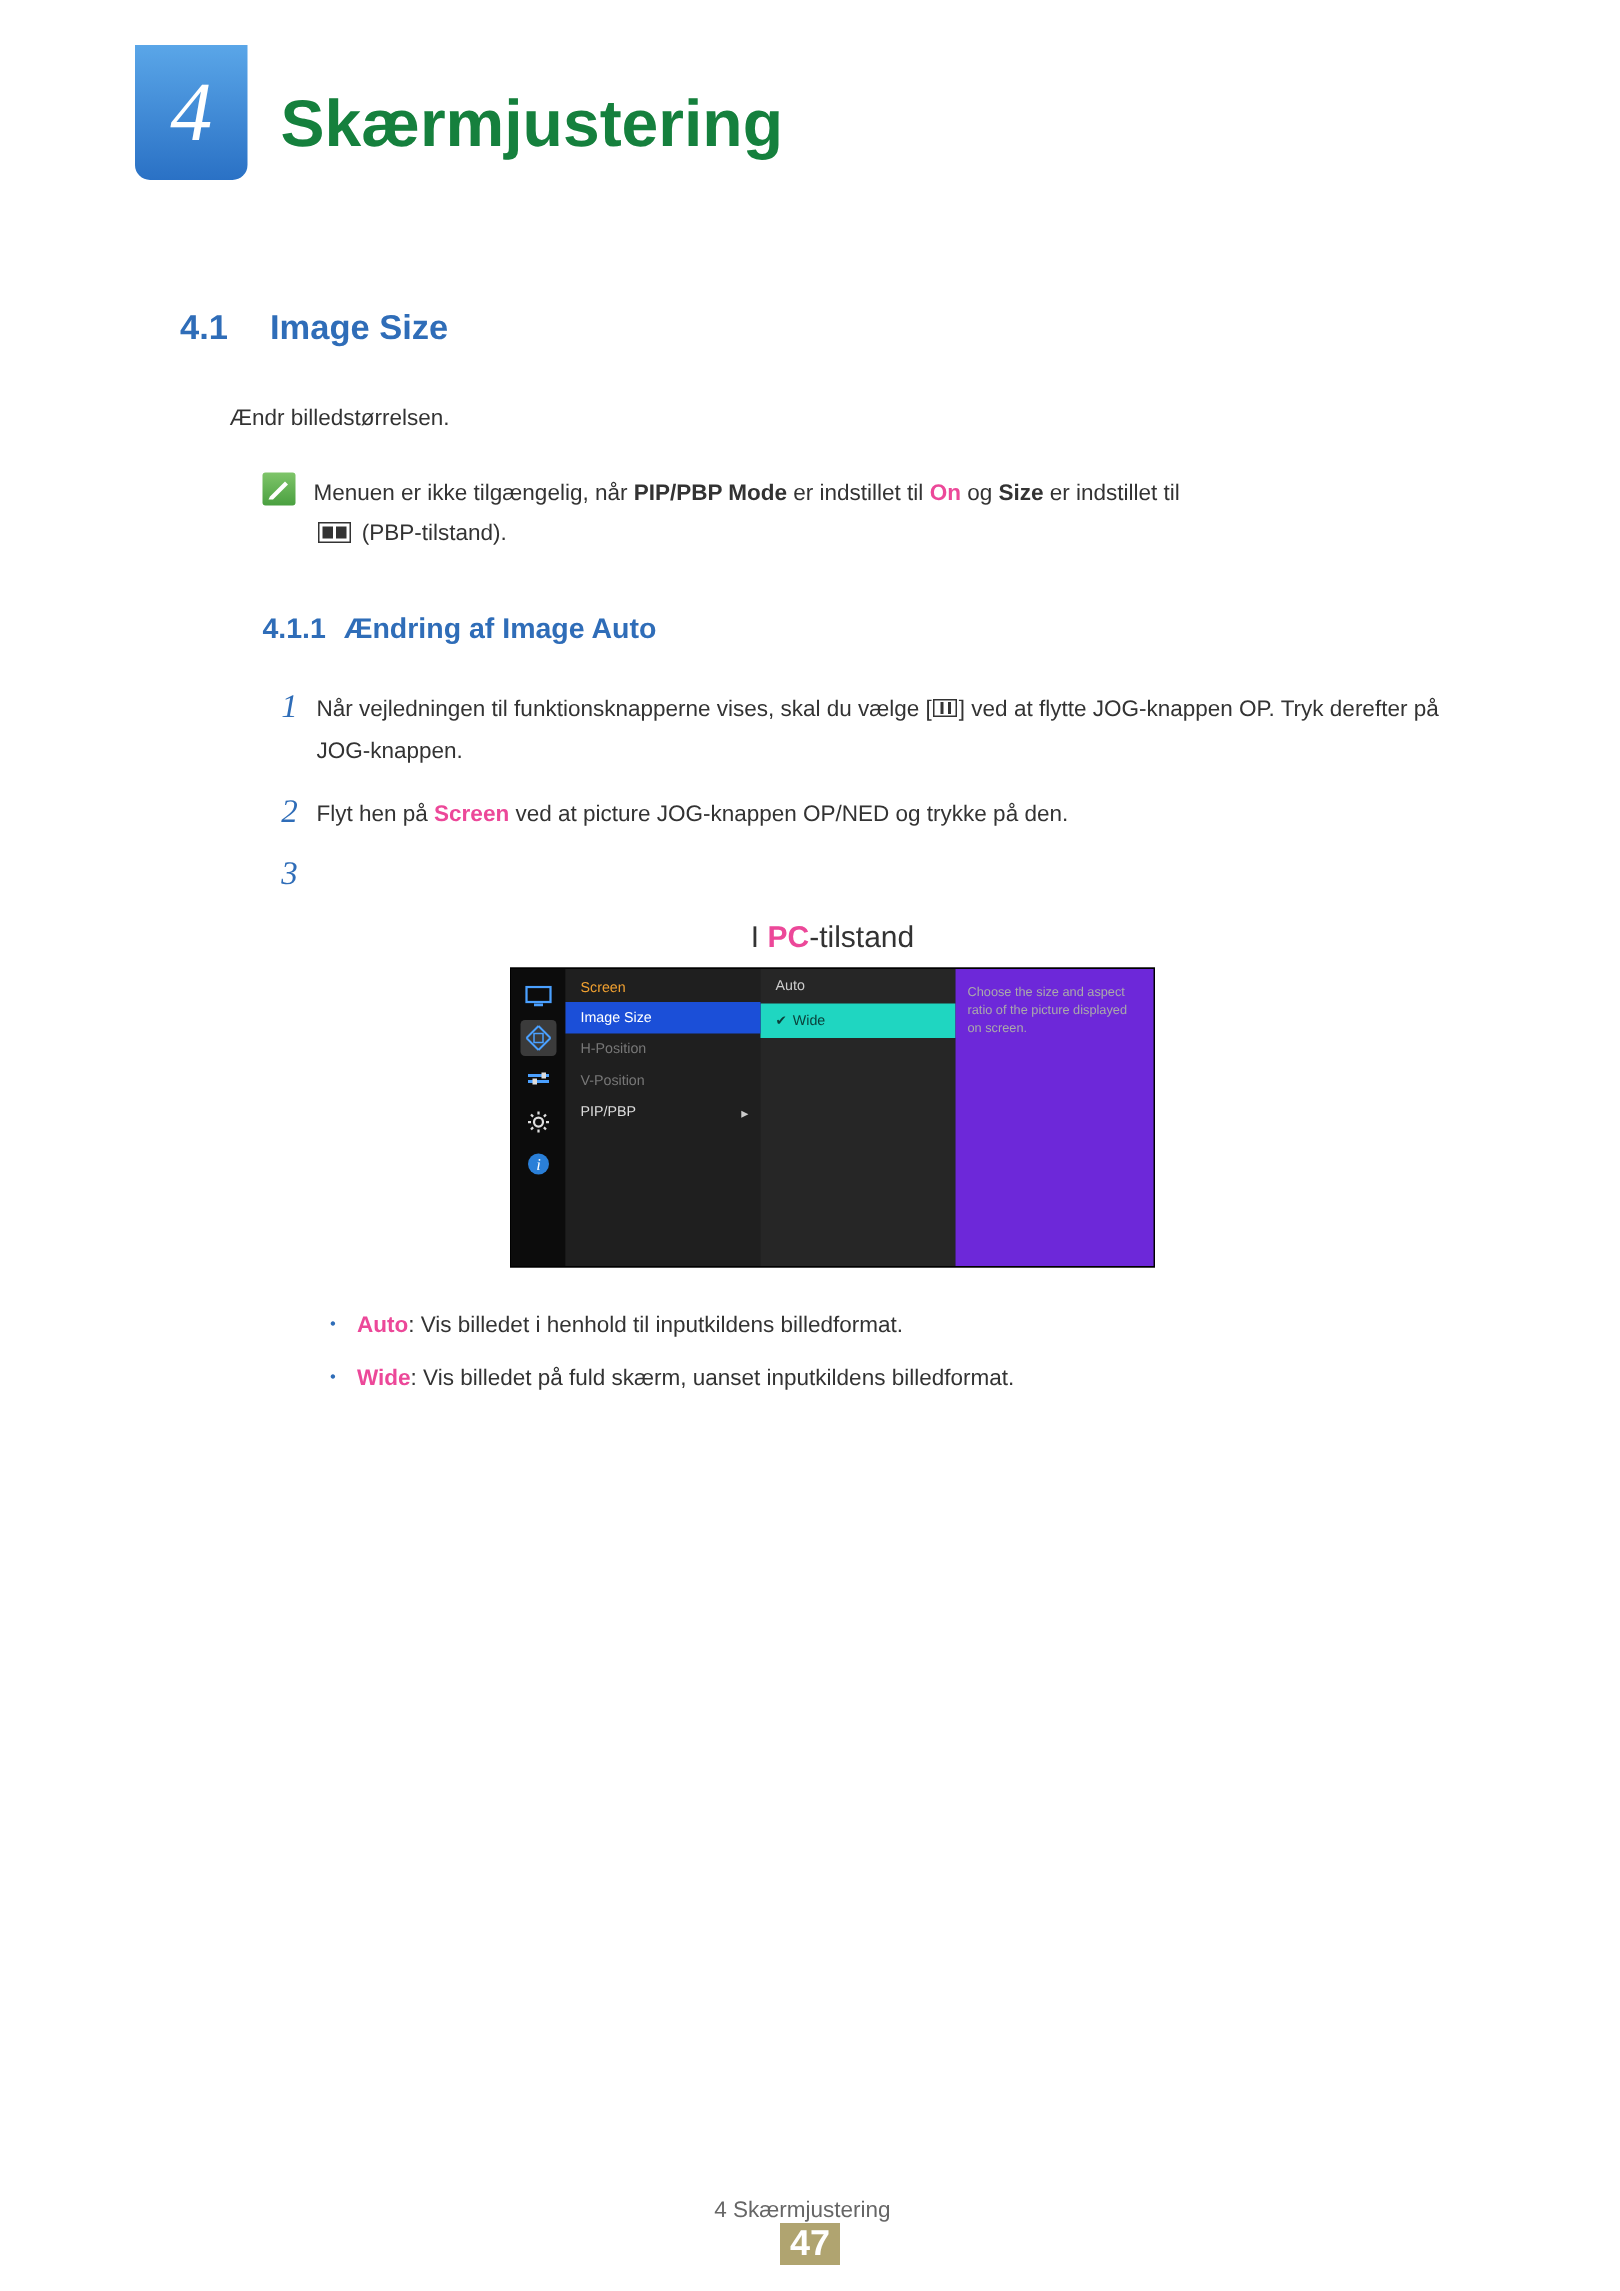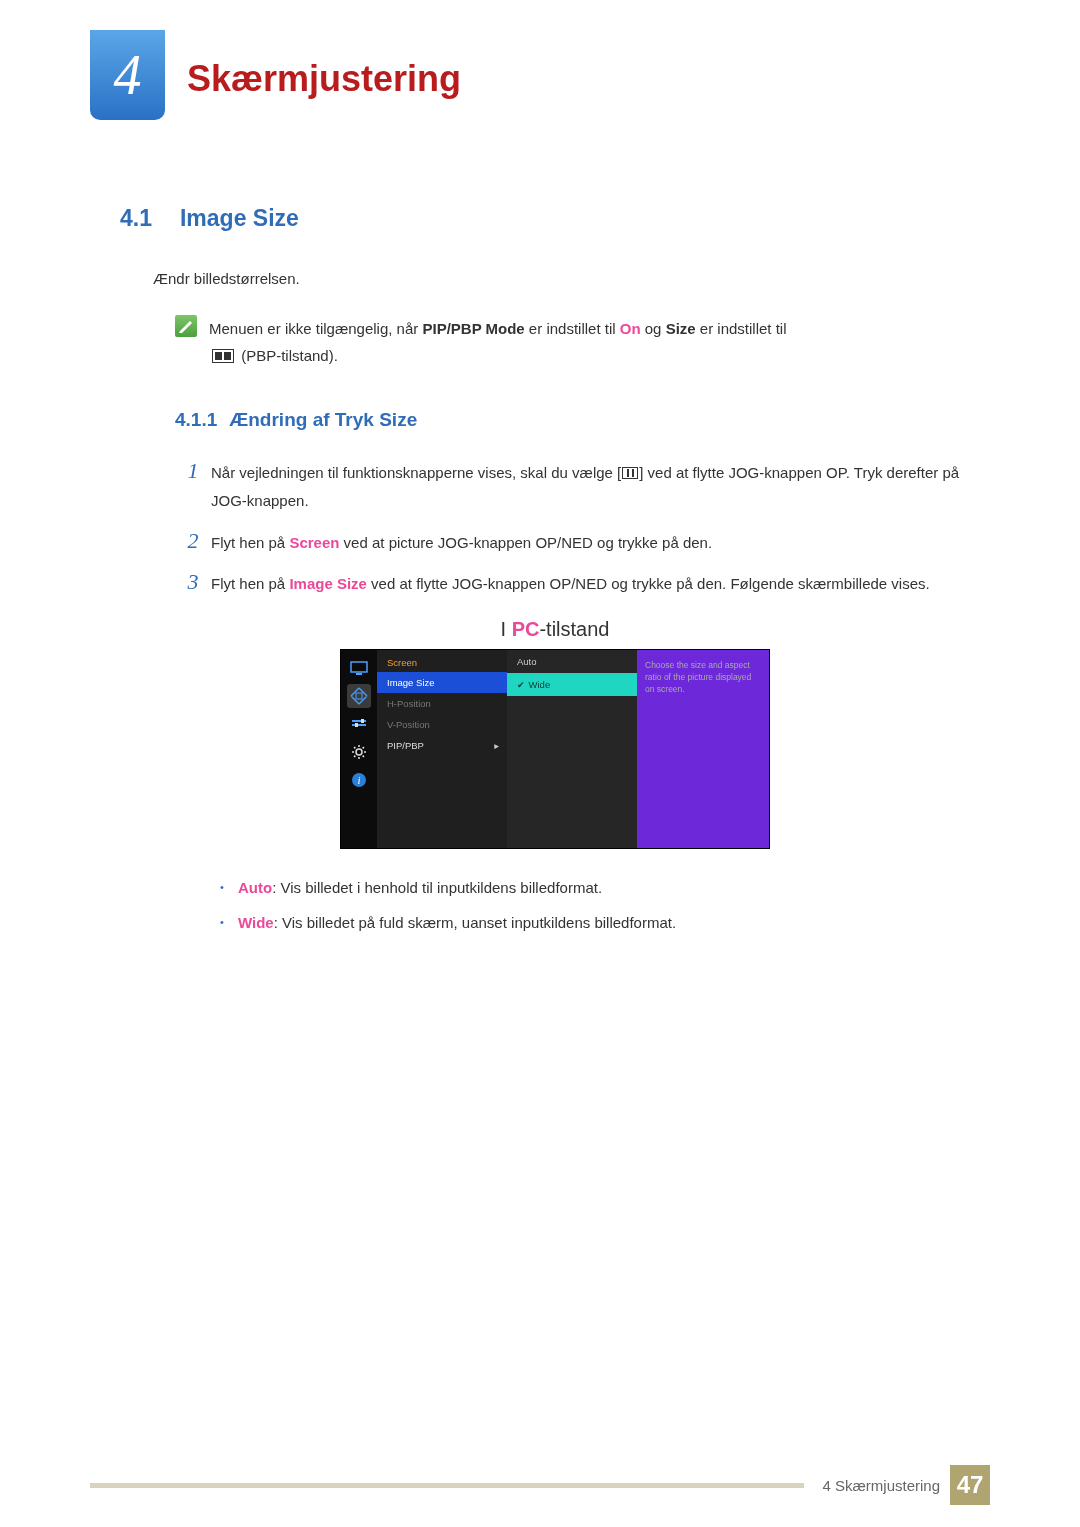--- a/index.html
+++ b/index.html
@@ -32,22 +32,22 @@
     align-items: center;
     justify-content: center;
     color: #fff;
     font-size: 56px;
     font-weight: 500;
     font-style: italic;
     font-family: Georgia, 'Times New Roman', serif;
     margin-right: 22px;
   }
   .chapter-title {
-    color: #b91c1c;
-    font-size: 36px;
+    color: #15803d;
+    font-size: 44px;
     font-weight: bold;
     padding-top: 28px;
   }
   
   .content { padding-left: 30px; }
   .sec-h1 {
     color: #2f6db8;
     font-size: 23px;
     font-weight: bold;
     margin-top: 55px;
@@ -146,21 +146,21 @@
   .osd-drop .opt.sel { background:#1fd6c1; color:#0a3e38; }
   .osd-drop .opt.sel::before { content:"✔"; margin-right:4px; font-size:9px;}
   .osd-desc { flex:1; background:#6d28d9; color:#aaa; font-size:8.5px; padding:10px 8px; line-height:1.4;}
   
   .bullets { margin-left: 100px; }
   .bullets li { list-style:none; font-size:15px; margin-bottom:12px; line-height:1.5;}
   .bullets li::before { content:"•"; color:#2f6db8; font-size:11px; display:inline-block; width:18px; vertical-align:2px;}
   
   .footer {
     position:absolute; bottom:22px; left:90px; right:90px;
-    height:40px; display:flex; align-items:center;
+    height:40px; display:flex; align-items:center;flex-direction:column;
   }
   .footer-bar { flex:1; height:5px; background:#d9d2bd; margin-right:18px; }
   .footer-label { font-size:15px; color:#666; margin-right:10px;}
   .footer-page {
     width:40px; height:40px;
     background:#b0a470; color:#fff;
     display:flex; align-items:center; justify-content:center;
     font-size:24px; font-weight:bold;
   }
 </style>
@@ -185,35 +185,34 @@
         <svg width="16" height="16" viewBox="0 0 16 16">
             <path d="M2 13 L12 3 L14 5 L4 15 L1 15 Z" fill="#fff"></path>
           </svg>
       </div>
       <div class="note-text">
         <span>Menuen er ikke tilgængelig, når </span><span class="bold">PIP/PBP Mode</span><span> er indstillet til </span><span class="hl">On</span><span> og </span><span class="bold">Size</span><span> er indstillet til </span><br><span class="pbp-icon"></span><span> (PBP-tilstand).</span>
       </div>
     </div>
 
     <div class="sec-h2">
-      <span class="snum">4.1.1</span><span>Ændring af Tryk Size</span>
+      <span class="snum">4.1.1</span><span>Ændring af Image Auto</span>
     </div>
 
     <div class="steps">
       <div class="step">
         <div class="step-n">1</div>
         <div class="step-t"><span>Når vejledningen til funktionsknapperne vises, skal du vælge [</span><span class="menu-icon"></span><span>] ved at flytte JOG-knappen OP. Tryk derefter på JOG-knappen.</span></div>
       </div>
       <div class="step">
         <div class="step-n">2</div>
         <div class="step-t"><span>Flyt hen på </span><span class="hl">Screen</span><span> ved at picture JOG-knappen OP/NED og trykke på den.</span></div>
       </div>
       <div class="step">
         <div class="step-n">3</div>
-        <div class="step-t"><span>Flyt hen på </span><span class="hl">Image Size</span><span> ved at flytte JOG-knappen OP/NED og trykke på den. Følgende skærmbillede vises.</span></div>
       </div>
     </div>
 
     <div class="osd-caption">
       <span>I </span><span class="hl">PC</span><span>-tilstand</span>
     </div>
 
     <div class="osd">
       <div class="osd-side">
         <div class="ic">

